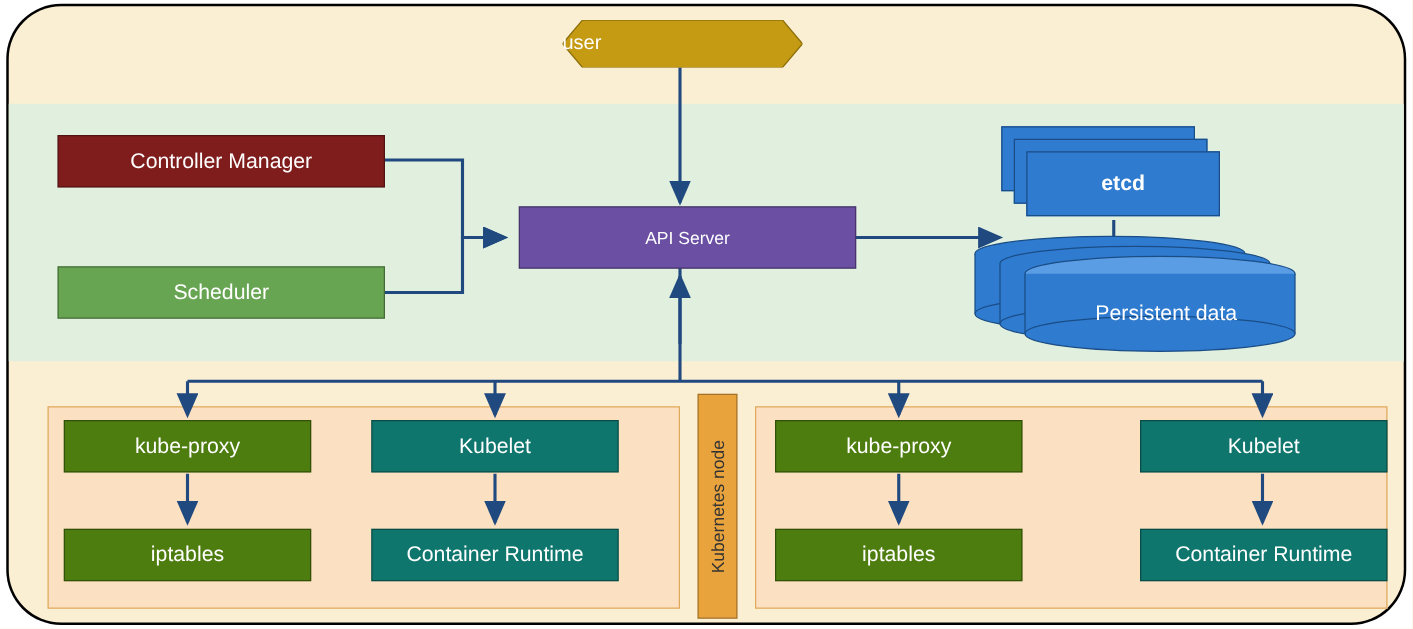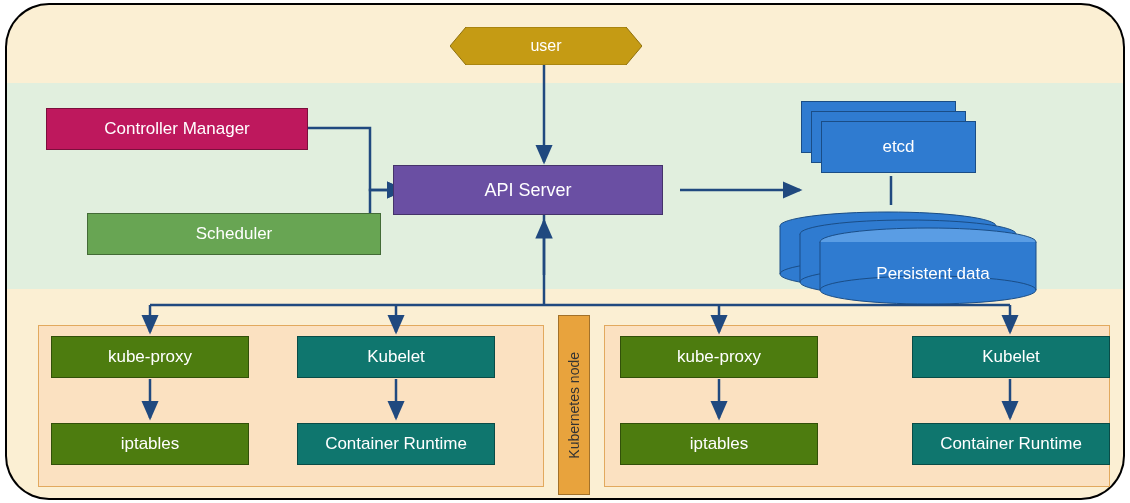--- a/index.html
+++ b/index.html
@@ -34,28 +34,28 @@
   .box{
     position:absolute;
     display:flex;align-items:center;justify-content:center;
     box-sizing:border-box;
     font-size:17px;
     border:1px solid rgba(0,0,0,.35);
     color:#fff;
   }
   .dark{background:#4d7c0f;}
   .orange{background:#0f766e;}
-  .teal{background:#be185d;}
+  .teal{background:#7f1d1d;}
   .leaf{background:#68a553;}
   .purple{background:#6a4fa3;}
   
   .hex{
-    position:absolute;left:443px;top:22px;
+    position:absolute;left:443px;top:11px;
     width:192px;height:38px;
-    display:flex;align-items:center;justify-content:center;
+    display:flex;align-items:center;
     color:#fff;font-size:16px;
   }
   .hex svg{position:absolute;left:0;top:0;}
   .hex span{position:relative;z-index:2;}
   
   .etcd{position:absolute;}
   .stack{
     position:absolute;
     width:155px;height:52px;
     background:#2f7bd0;
@@ -136,36 +136,36 @@
     <div class="hex">
       <svg width="192" height="38" viewBox="0 0 192 38">
         <polygon points="16,0 176,0 192,19 176,38 16,38 0,19" fill="#c59b14" stroke="#8e700d" stroke-width="1"></polygon>
       </svg>
       <span>user</span>
     </div>
 
     <div class="box teal" style="left:39px;top:103px;width:262px;height:42px;">
       <span>Controller Manager</span>
     </div>
-    <div class="box leaf" style="left:39px;top:208px;width:294px;height:42px;margin-left:41px;">
+    <div class="box leaf" style="left:39px;top:208px;width:262px;height:42px;">
       <span>Scheduler</span>
     </div>
-    <div class="box purple" style="left:386px;top:160px;width:270px;height:50px;font-size:18px;">
+    <div class="box purple" style="left:408px;top:160px;width:270px;height:50px;font-size:14px;">
       <span>API Server</span>
     </div>
 
-    <div class="etcd" style="left:794px;top:96px;width:175px;height:75px;">
+    <div class="etcd" style="left:794px;top:96px;width:175px;height:75px;font-weight:bold;">
       <div class="stack" style="left:0;top:0;"></div>
       <div class="stack" style="left:10px;top:10px;"></div>
       <div class="stack front" style="left:20px;top:20px;">
         <span>etcd</span>
       </div>
     </div>
 
-    <div class="cyls" style="left:766px;top:203px;width:260px;height:95px;text-decoration:underline;">
+    <div class="cyls" style="left:766px;top:180px;width:260px;height:95px;text-decoration:underline;">
       <svg width="300" height="110" viewBox="0 0 300 110">
         <g>
           <ellipse cx="115" cy="18" rx="108" ry="14" fill="#2f7bd0" stroke="#1a4d86"></ellipse>
           <rect x="7" y="18" width="216" height="48" fill="#2f7bd0"></rect>
           <ellipse cx="115" cy="66" rx="108" ry="14" fill="#2f7bd0" stroke="#1a4d86"></ellipse>
           <line x1="7" y1="18" x2="7" y2="66" stroke="#1a4d86"></line>
           <line x1="223" y1="18" x2="223" y2="66" stroke="#1a4d86"></line>
         </g>
         <g transform="translate(20,8)">
           <ellipse cx="115" cy="18" rx="108" ry="14" fill="#2f7bd0" stroke="#1a4d86"></ellipse>

